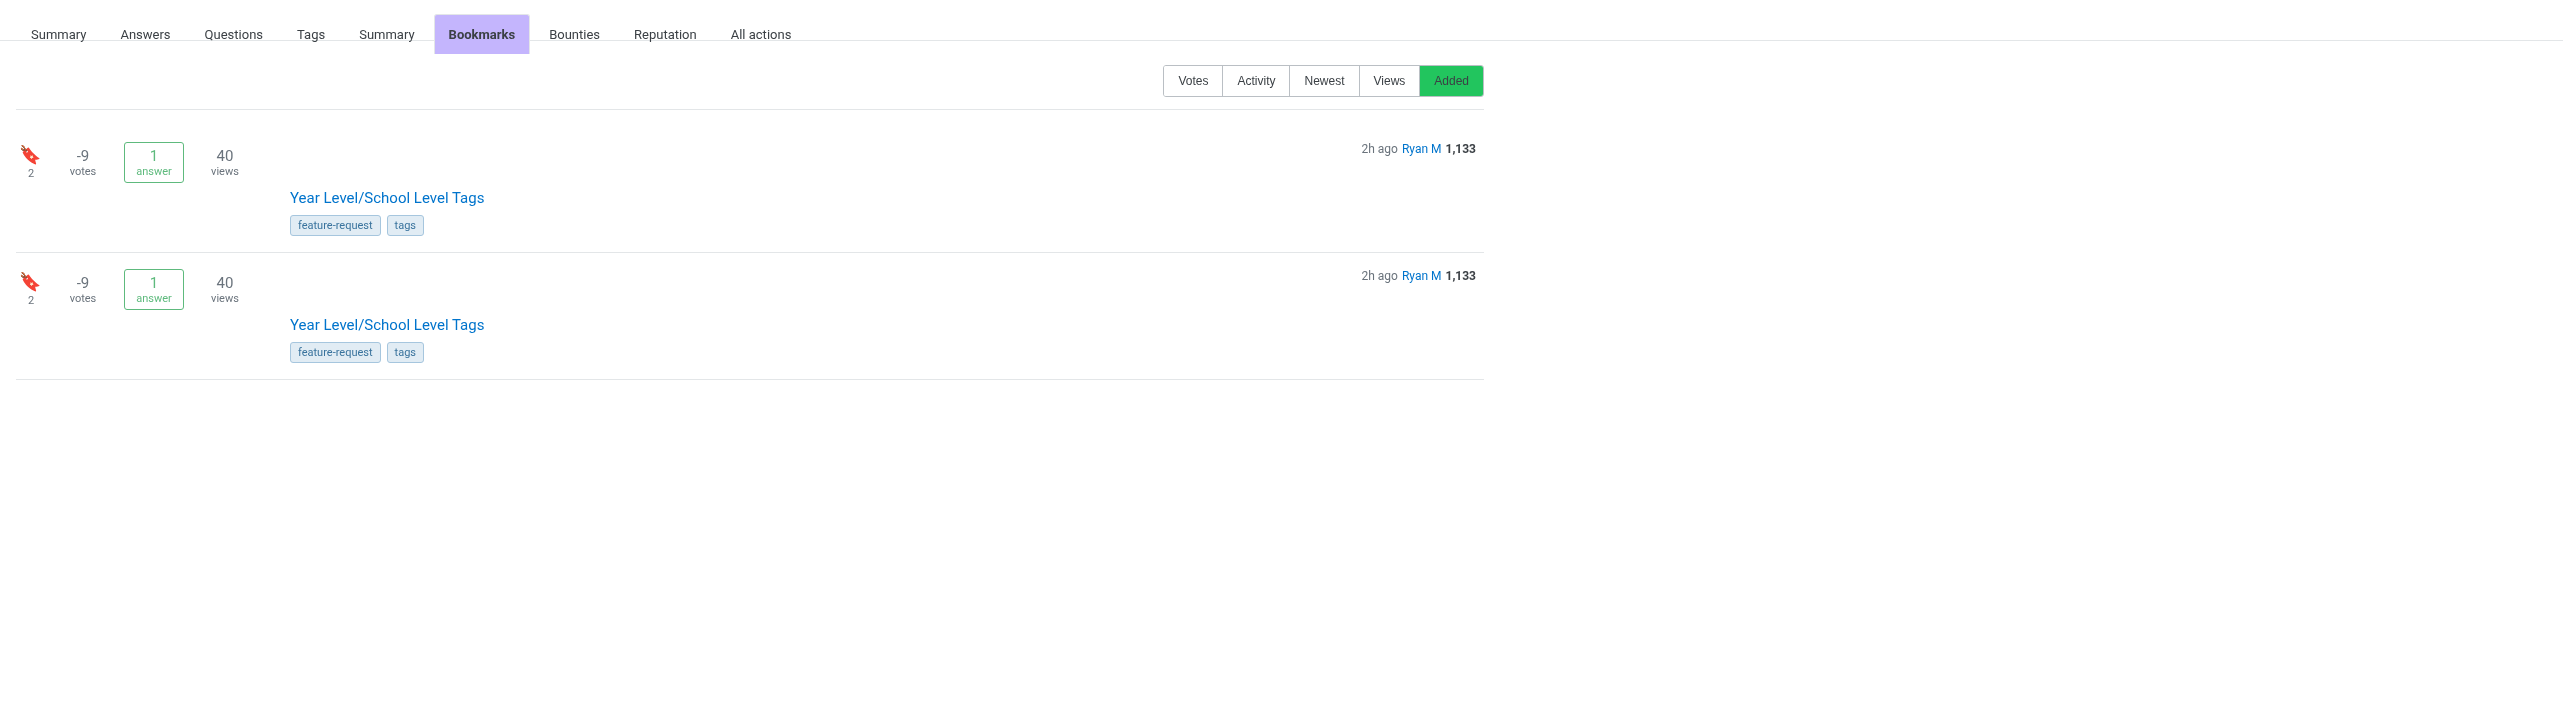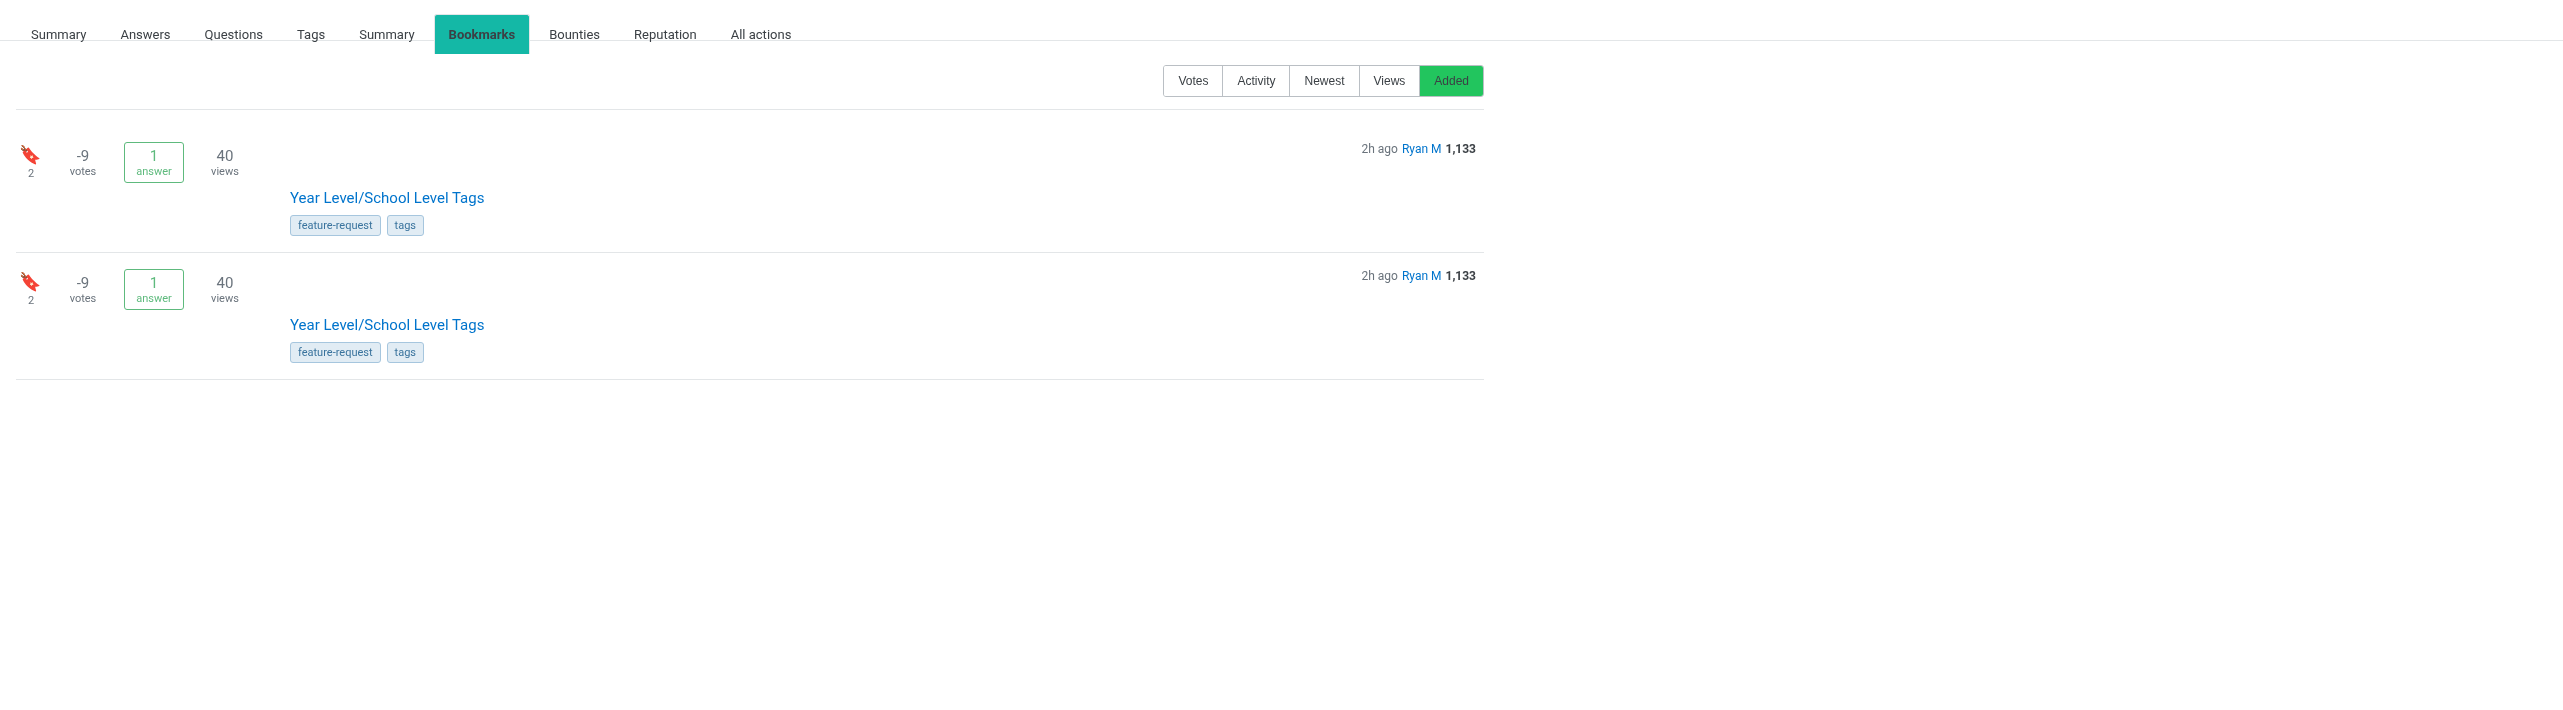--- a/index.html
+++ b/index.html
@@ -25,21 +25,21 @@
       border-radius: 3px 3px 0 0;
       white-space: nowrap;
       border: 1px solid transparent;
       border-bottom: none;
       position: relative;
       top: 14px;
       background: transparent;
       text-decoration: none;
     }
     .nav-tab.active {
-      background: #14b8a6;
+      background: #c4b5fd;
       border-color: #e3e6e8;
       border-bottom-color: #fff;
       color: #3b4045;
       font-weight: bold;
     }
 
     
     .main {
       padding: 24px 16px 16px 16px;
       max-width: 1500px;

